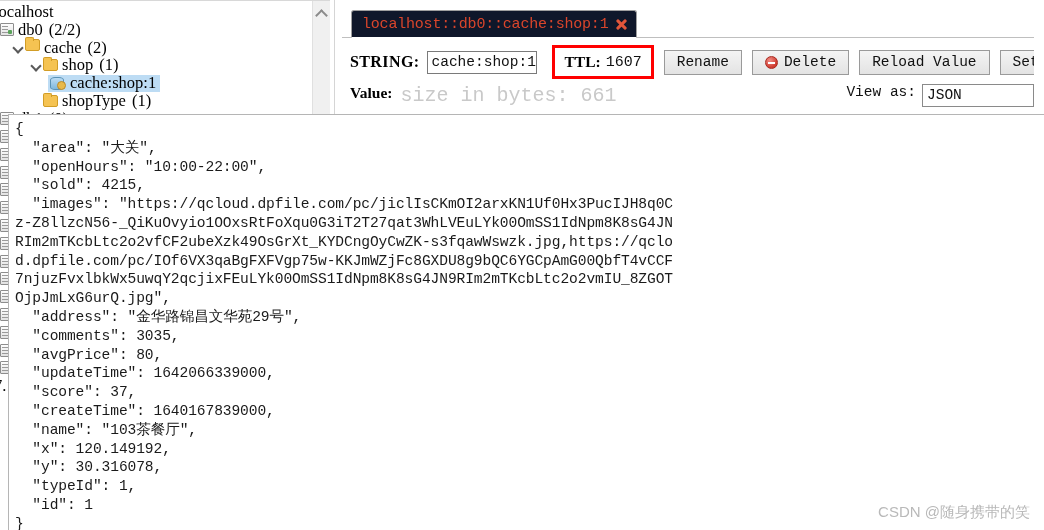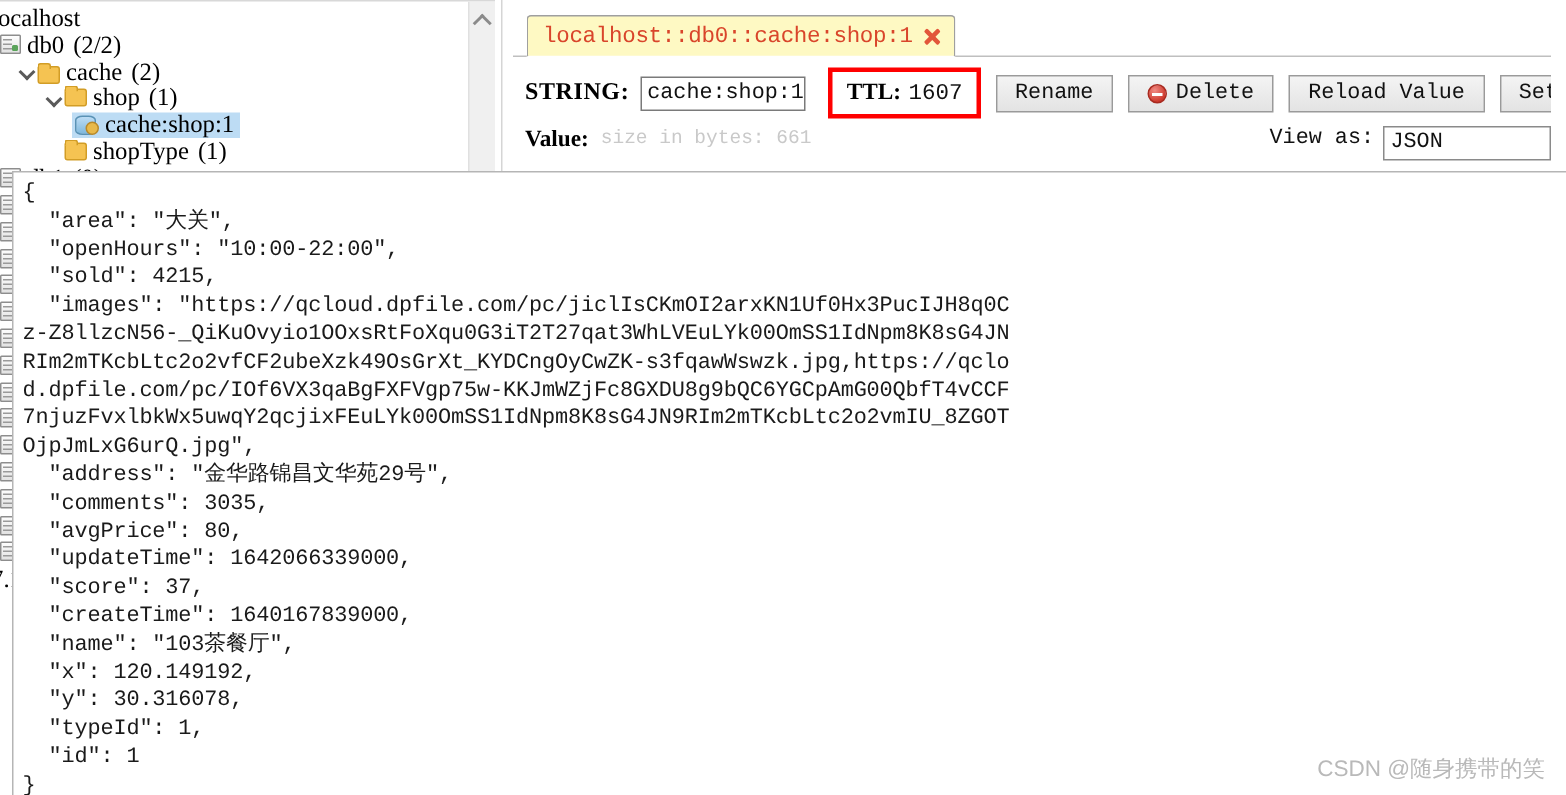--- a/index.html
+++ b/index.html
@@ -195,21 +195,21 @@
     position: absolute;
     left: 0; top: 0;
     width: 692px; height: 38px;
     border-bottom: 1px solid #bfbfbf;
   }
   #tab-active {
     position: absolute;
     left: 9px; top: 10px;
     height: 28px;
     padding: 0 8px 0 10px;
-    background: #fef9c3;
+    background: #0f172a;
     border: 1px solid #9f9f9f;
     border-bottom: 1px solid #ffffff;
     border-radius: 3px 3px 0 0;
     display: flex;
     align-items: center;
     gap: 7px;
     z-index: 3;
   }
   #tab-active .tab-title {
     font-family: "Liberation Mono", monospace;
@@ -323,21 +323,21 @@
   }
   .lbl-value {
     font-family: "Liberation Serif", serif;
     font-weight: bold;
     font-size: 15.5px;
     color: #000;
     margin-right: 8px;
   }
   .size-hint {
     font-family: "Liberation Mono", monospace;
-    font-size: 13px;
+    font-size: 20px;
     color: #c9c9c9;
   }
   #viewas {
     position: absolute;
     right: 0px; top: 84px;
     height: 26px;
     display: flex;
     align-items: flex-start;
     gap: 6px;
   }
@@ -405,21 +405,21 @@
           <span class="ind"></span>
           <span class="" style="display: inline-flex; align-items: center;">
             <span class="ico-db"></span>
             <span class="lbl">db0</span>
             <span class="lbl" style="margin-left: 6px;">(2/2)</span>
           </span>
         </div>
         <div class="tnode">
           <span class="ind" style="width: 12px;"></span>
           <span class="chev"></span>
-          <span class="" style="display: inline-flex; align-items: flex-end;">
+          <span class="" style="display: inline-flex; align-items: flex-start;">
             <span class="ico-folder"></span>
             <span class="lbl">cache</span>
             <span class="lbl" style="margin-left: 6px;">(2)</span>
           </span>
         </div>
         <div class="tnode">
           <span class="ind" style="width: 30px;"></span>
           <span class="chev"></span>
           <span class="" style="display: inline-flex; align-items: center; justify-content: center;">
             <span class="ico-folder"></span>

